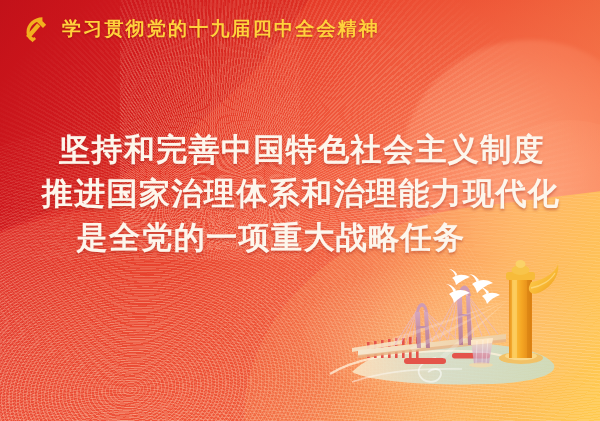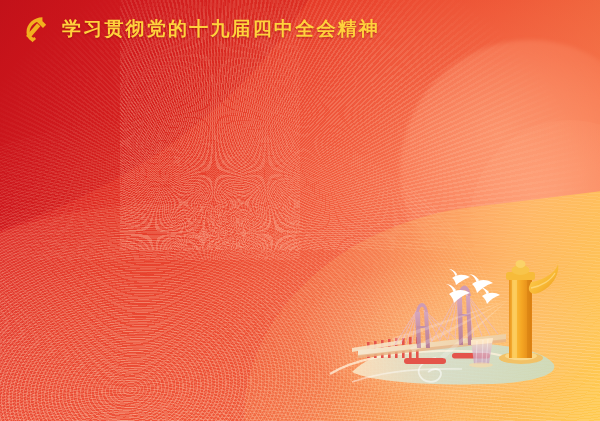--- a/index.html
+++ b/index.html
@@ -328,20 +328,25 @@
         <path d="M24 52 L 31 47 L 34 51 L 27 57 Z"></path>
 
         <path d="M41 12 L 53 24 L 47 30 L 35 18 Z"></path>
 
         <path d="M36 21 L 42 27 L 22 50 L 15 45 Z"></path>
       </g>
     </svg>
     <div class="header-title">学习贯彻党的十九届四中全会精神</div>
   </div>
 
+  <div class="main-title">
+    <div class="title-line l1">坚持和完善中国特色社会主义制度</div>
+    <div class="title-line l2">推进国家治理体系和治理能力现代化</div>
+    <div class="title-line l3">是全党的一项重大战略任务</div>
+  </div>
 
   <svg class="scene" viewBox="0 0 600 421">
     <defs>
       <linearGradient id="gColumn" x1="0" y1="0" x2="1" y2="0">
         <stop offset="0%" stop-color="#e88f1c"></stop>
         <stop offset="22%" stop-color="#fbc13e"></stop>
         <stop offset="55%" stop-color="#f5a623"></stop>
         <stop offset="100%" stop-color="#de8113"></stop>
       </linearGradient>
       <linearGradient id="gRibbon" x1="0" y1="0" x2="1" y2="1">

